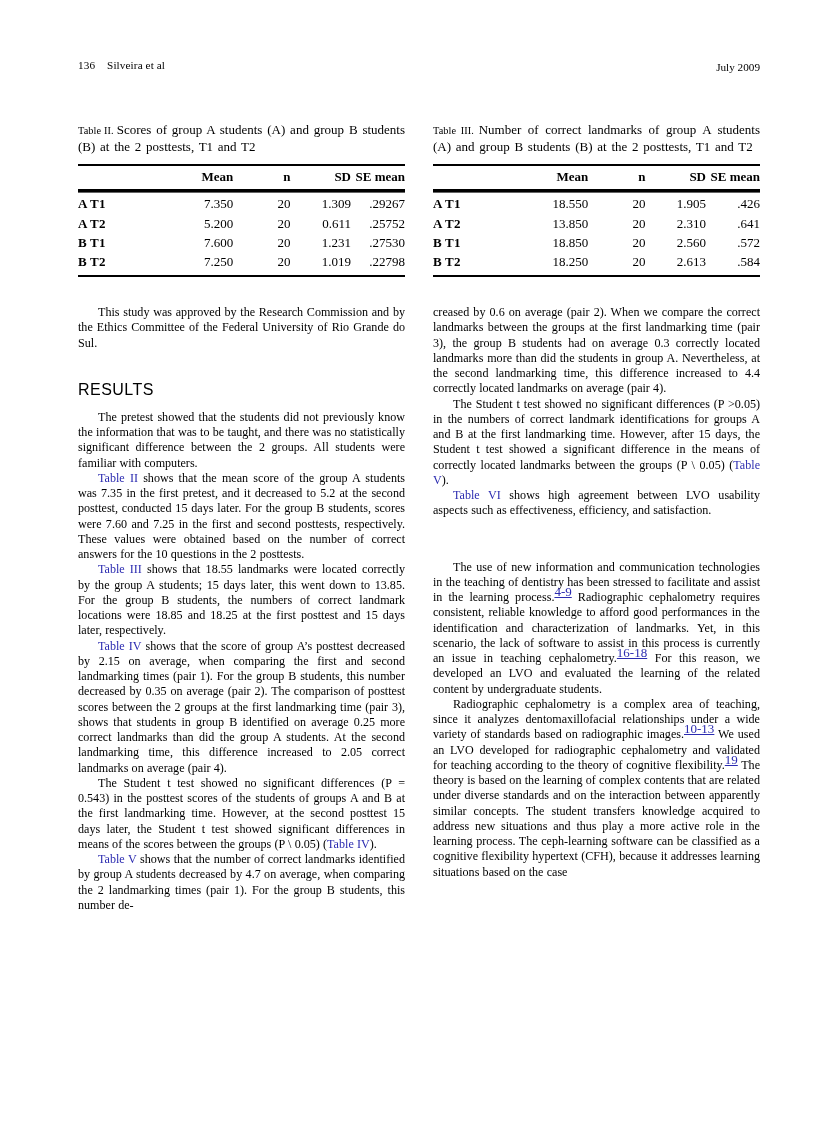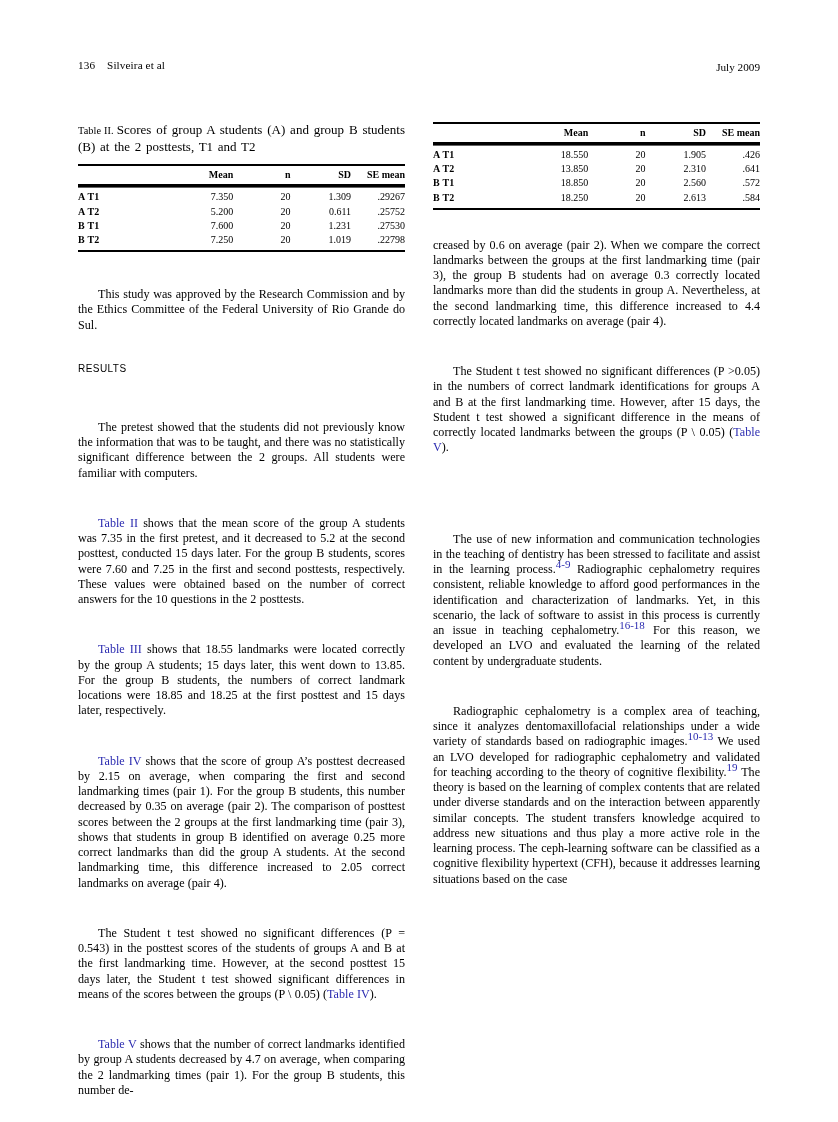--- a/index.html
+++ b/index.html
@@ -68,21 +68,21 @@
     letter-spacing: .1px;
   }
   .tbl-caption .tbl-title {
     font-size: 13px;
     word-spacing: 1.5px;
   }
 
   table.data {
     border-collapse: collapse;
     width: 100%;
-    font-size: 10px;
+    font-size: 13px;
     table-layout: fixed;
   }
   table.data thead th {
     font-weight: bold;
     padding: 3px 0 4px 0;
     text-align: right;
     white-space: nowrap;
   }
   table.data thead th.c-lab { text-align: left; }
   table.data tbody td {
@@ -115,42 +115,43 @@
   .body-block { margin-top: 28px; }
   p.bt {
     font-size: 12.1px;
     line-height: 1.262;
     text-align: justify;
     text-justify: inter-word;
     margin: 0;
     hyphens: none;
     word-spacing: .2px;
   }
-  p.bt.indent { text-indent: 20px; margin-top: 35px; }
+  p.bt.indent { text-indent: 20px; }
 
   h2.sect {
     font-family: "Liberation Sans", "DejaVu Sans", sans-serif;
-    font-size: 10px;
+    font-size: 16px;
     font-weight: normal;
     letter-spacing: .45px;
     margin: 0;
     padding: 0;
   }
   .sp-sect-b { height: 30px; }
   .sp-sect-a { height: 11px; }
 
   a.ref {
     color: #2b2bb0;
     text-decoration: none;
   }
   sup.ref {
     color: #2b2bb0;
-    font-size: 11px;
+    font-size: 13px;
     vertical-align: super;
     line-height: 0;
+    text-decoration: underline;
   }
 </style>
 </head>
 <body>
 
 <div class="page">
 
   <div class="runhead">
     <div class="runhead-left">
       <span class="folio">136</span><span>Silveira et al</span>
@@ -236,20 +237,24 @@
       <p class="bt indent"><span>The Student t test showed no significant differences (P = 0.543) in the posttest scores of the students of groups A and B at the first landmarking time. However, at the second posttest 15 days later, the Student t test showed significant differences in means of the scores between the groups (P \ 0.05) (</span><a class="ref" href="#">Table IV</a><span>).</span></p>
 
       <p class="bt indent"><a class="ref" href="#">Table V</a><span> shows that the number of correct landmarks identified by group A students decreased by 4.7 on average, when comparing the 2 landmarking times (pair 1). For the group B students, this number de-</span></p>
 
     </div>
   </div>
 
   <div class="col col-right">
 
     <div class="tbl-wrap">
+      <p class="tbl-caption">
+        <span class="tbl-label">Table III.</span>
+        <span class="tbl-title">Number of correct landmarks of group A students (A) and group B students (B) at the 2 posttests, T1 and T2</span>
+      </p>
       <table class="data">
         <colgroup>
           <col class="w-lab">
             <col class="w-mean">
             <col class="w-n">
             <col class="w-sd">
             <col class="w-se">
         </colgroup>
         <thead>
           <tr class="rule-top rule-double">
@@ -292,20 +297,21 @@
         </tbody>
       </table>
     </div>
 
     <div class="body-block">
 
       <p class="bt">creased by 0.6 on average (pair 2). When we compare the correct landmarks between the groups at the first landmarking time (pair 3), the group B students had on average 0.3 correctly located landmarks more than did the students in group A. Nevertheless, at the second landmarking time, this difference increased to 4.4 correctly located landmarks on average (pair 4).</p>
 
       <p class="bt indent"><span>The Student t test showed no significant differences (P &gt;0.05) in the numbers of correct landmark identifications for groups A and B at the first landmarking time. However, after 15 days, the Student t test showed a significant difference in the means of correctly located landmarks between the groups (P \ 0.05) (</span><a class="ref" href="#">Table V</a><span>).</span></p>
 
+      <p class="bt indent"><a class="ref" href="#">Table VI</a><span> shows high agreement between LVO usability aspects such as effectiveness, efficiency, and satisfaction.</span></p>
 
       <div class="sp-sect-b"></div>
       <div class="sp-sect-a"></div>
 
       <p class="bt indent"><span>The use of new information and communication technologies in the teaching of dentistry has been stressed to facilitate and assist in the learning process.</span><sup class="ref">4-9</sup><span> Radiographic cephalometry requires consistent, reliable knowledge to afford good performances in the identification and characterization of landmarks. Yet, in this scenario, the lack of software to assist in this process is currently an issue in teaching cephalometry.</span><sup class="ref">16-18</sup><span> For this reason, we developed an LVO and evaluated the learning of the related content by undergraduate students.</span></p>
 
       <p class="bt indent"><span>Radiographic cephalometry is a complex area of teaching, since it analyzes dentomaxillofacial relationships under a wide variety of standards based on radiographic images.</span><sup class="ref">10-13</sup><span> We used an LVO developed for radiographic cephalometry and validated for teaching according to the theory of cognitive flexibility.</span><sup class="ref">19</sup><span> The theory is based on the learning of complex contents that are related under diverse standards and on the interaction between apparently similar concepts. The student transfers knowledge acquired to address new situations and thus play a more active role in the learning process. The ceph-learning software can be classified as a cognitive flexibility hypertext (CFH), because it addresses learning situations based on the case</span></p>
 
     </div>
   </div>

